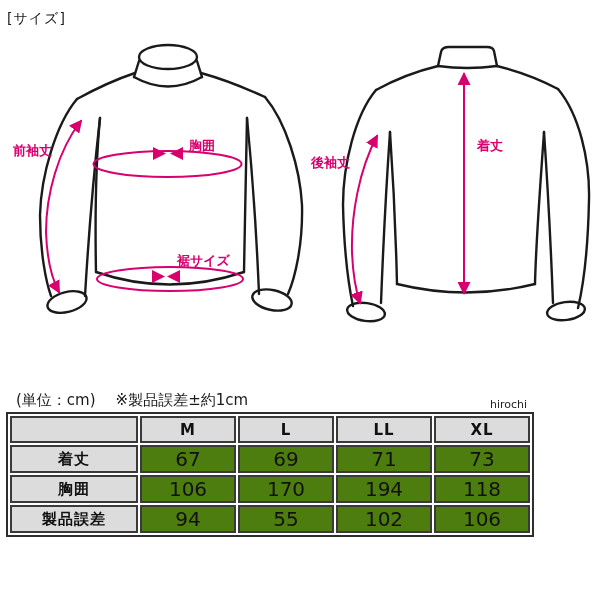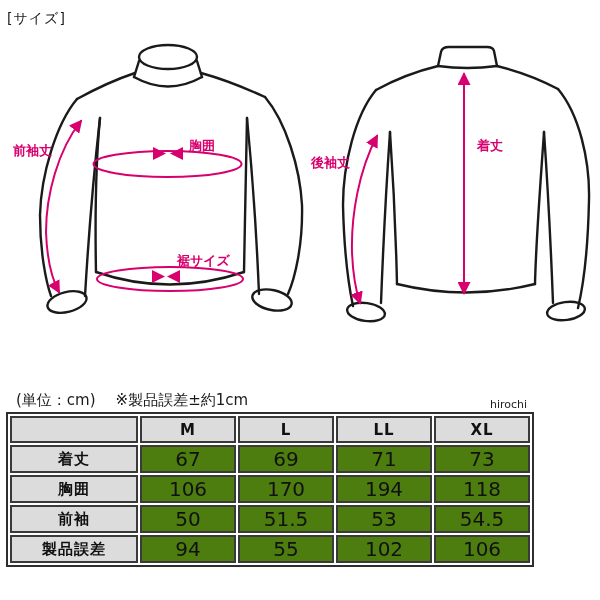--- a/index.html
+++ b/index.html
@@ -146,27 +146,20 @@
       <td>73</td>
     </tr>
     <tr>
       <td class="hd">胸囲</td>
       <td>106</td>
       <td>170</td>
       <td>194</td>
       <td>118</td>
     </tr>
     <tr>
-      <td class="hd">前袖</td>
-      <td>50</td>
-      <td>51.5</td>
-      <td>53</td>
-      <td>54.5</td>
-    </tr>
-    <tr>
       <td class="hd">製品誤差</td>
       <td>94</td>
       <td>55</td>
       <td>102</td>
       <td>106</td>
     </tr>
   </tbody>
 </table>
 
 </body></html>

